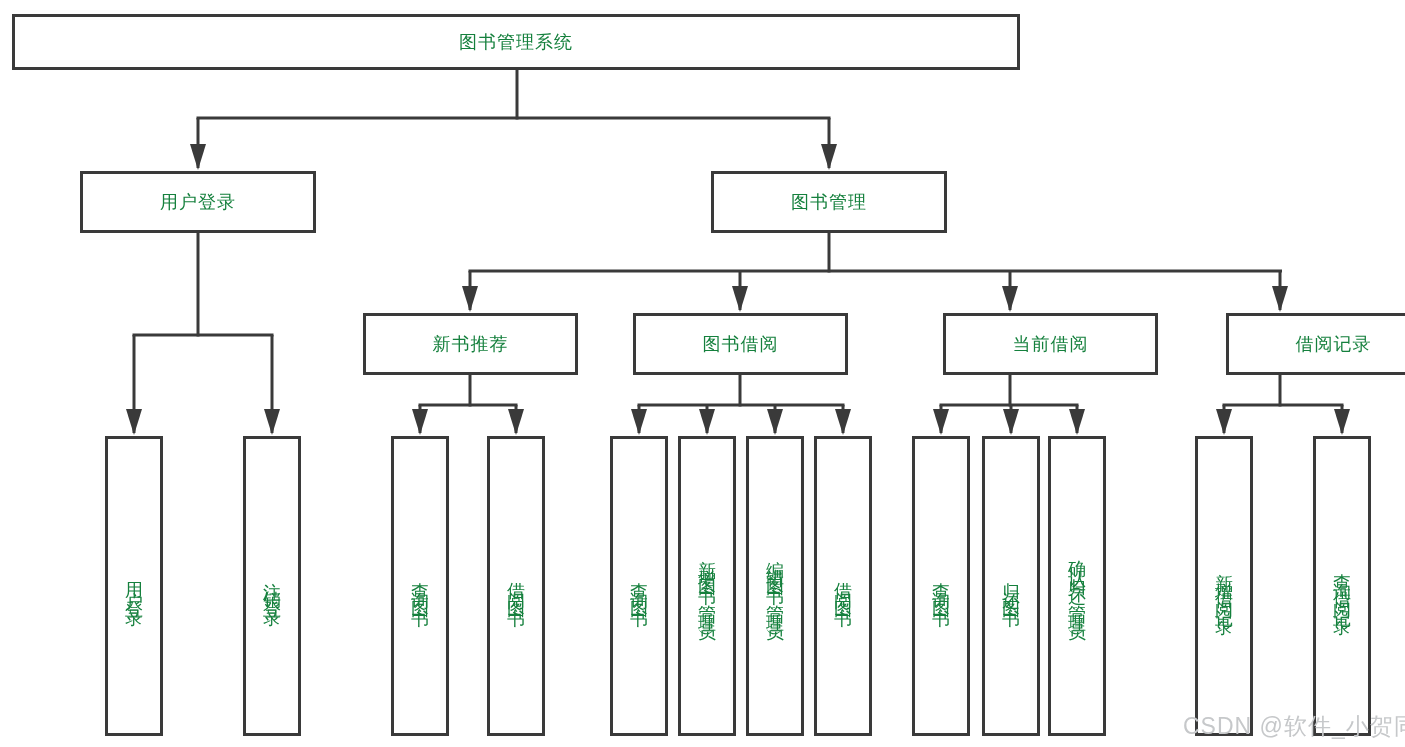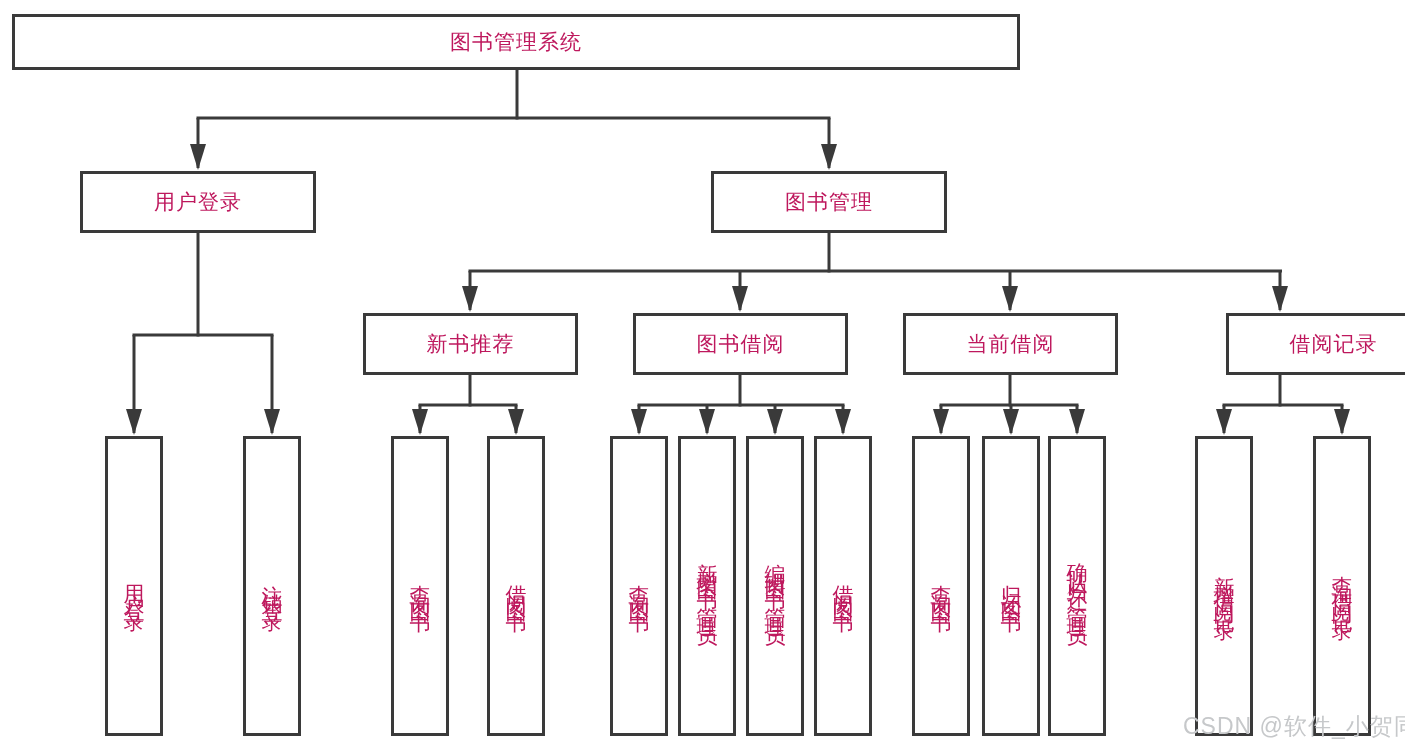--- a/index.html
+++ b/index.html
@@ -24,22 +24,22 @@
     z-index: 1;
   }
   .box {
     position: absolute;
     box-sizing: border-box;
     border: 3px solid #3a3a3a;
     background: #ffffff;
     display: flex;
     align-items: center;
     justify-content: center;
-    color: #be185d;
-    font-size: 21px;
+    color: #15803d;
+    font-size: 18px;
     letter-spacing: 1px;
     z-index: 2;
     text-align: center;
   }
   .box.root  { left: 12px;  top: 14px;  width: 1008px; height: 56px; }
   .box.lvl2  { width: 236px; height: 62px; top: 171px; }
   .box.lvl3  { width: 215px; height: 62px; top: 313px; }
   .box.leaf {
     width: 58px;
     height: 300px;
@@ -124,21 +124,21 @@
   <div class="box lvl3" style="left:363px;">
     <span>新书推荐</span>
   </div>
 
   <div class="box lvl2" style="left:711px;">
     <span>图书管理</span>
   </div>
   <div class="box lvl3" style="left:633px;align-items:center;">
     <span>图书借阅</span>
   </div>
-  <div class="box lvl3" style="left:903px;">
+  <div class="box lvl3" style="left:943px;">
     <span>当前借阅</span>
   </div>
   <div class="box lvl3" style="left:1226px;">
     <span>借阅记录</span>
   </div>
 
   <div class="box leaf" style="left:105px;">
     <span>用户登录</span>
   </div>
   <div class="box leaf" style="left:243px;">

